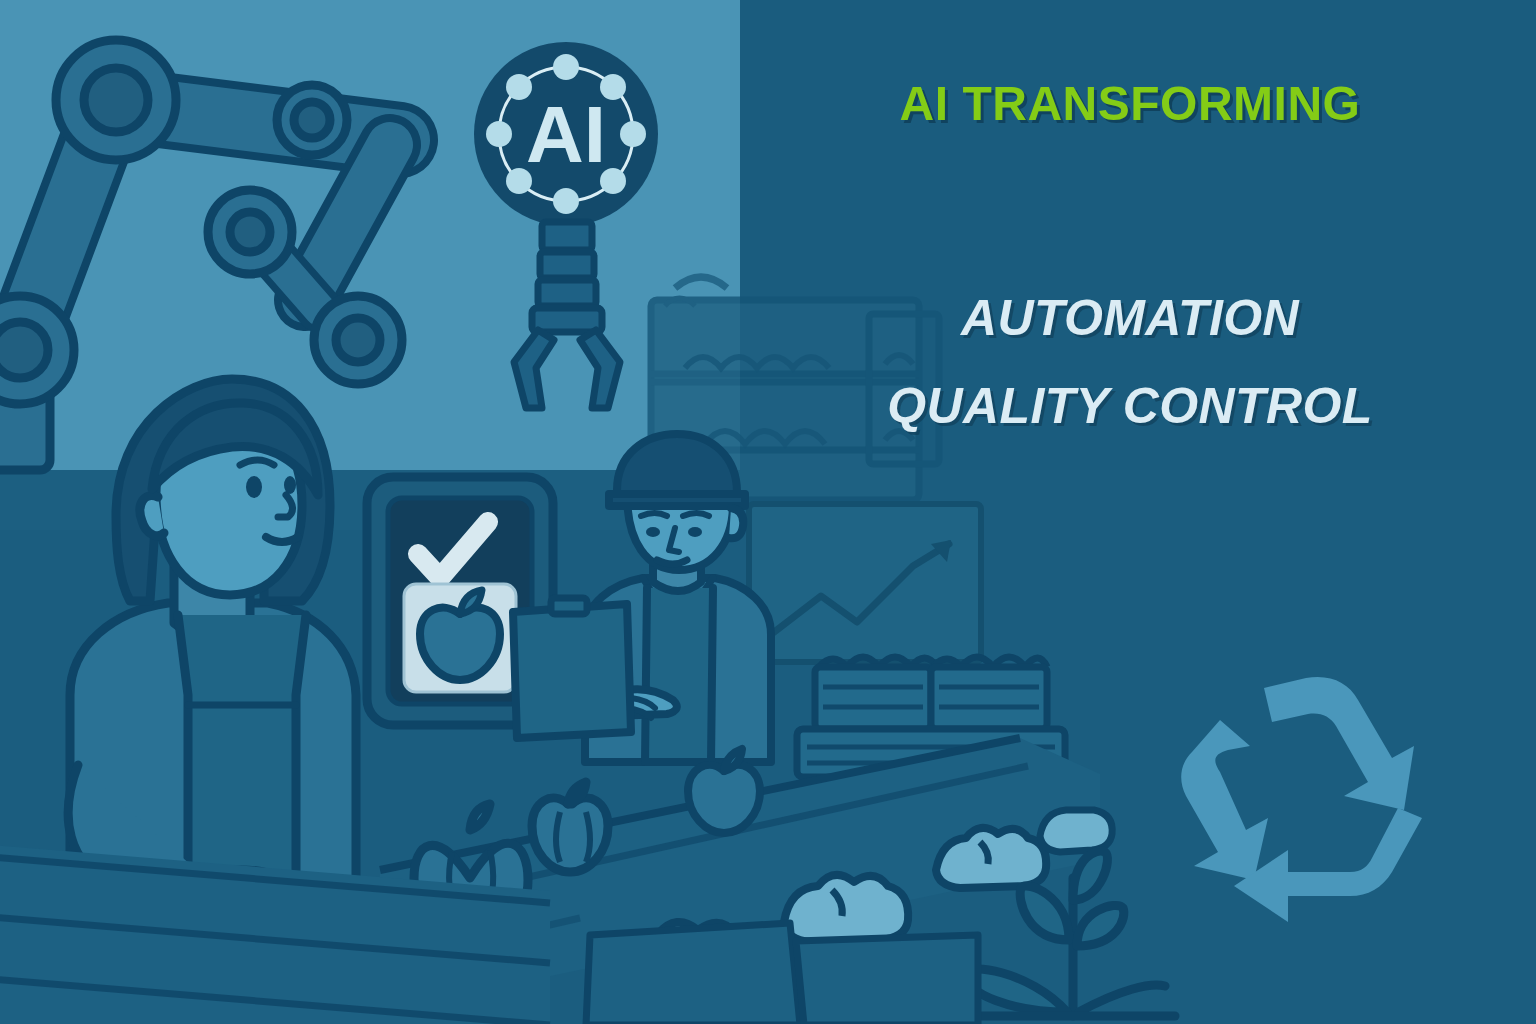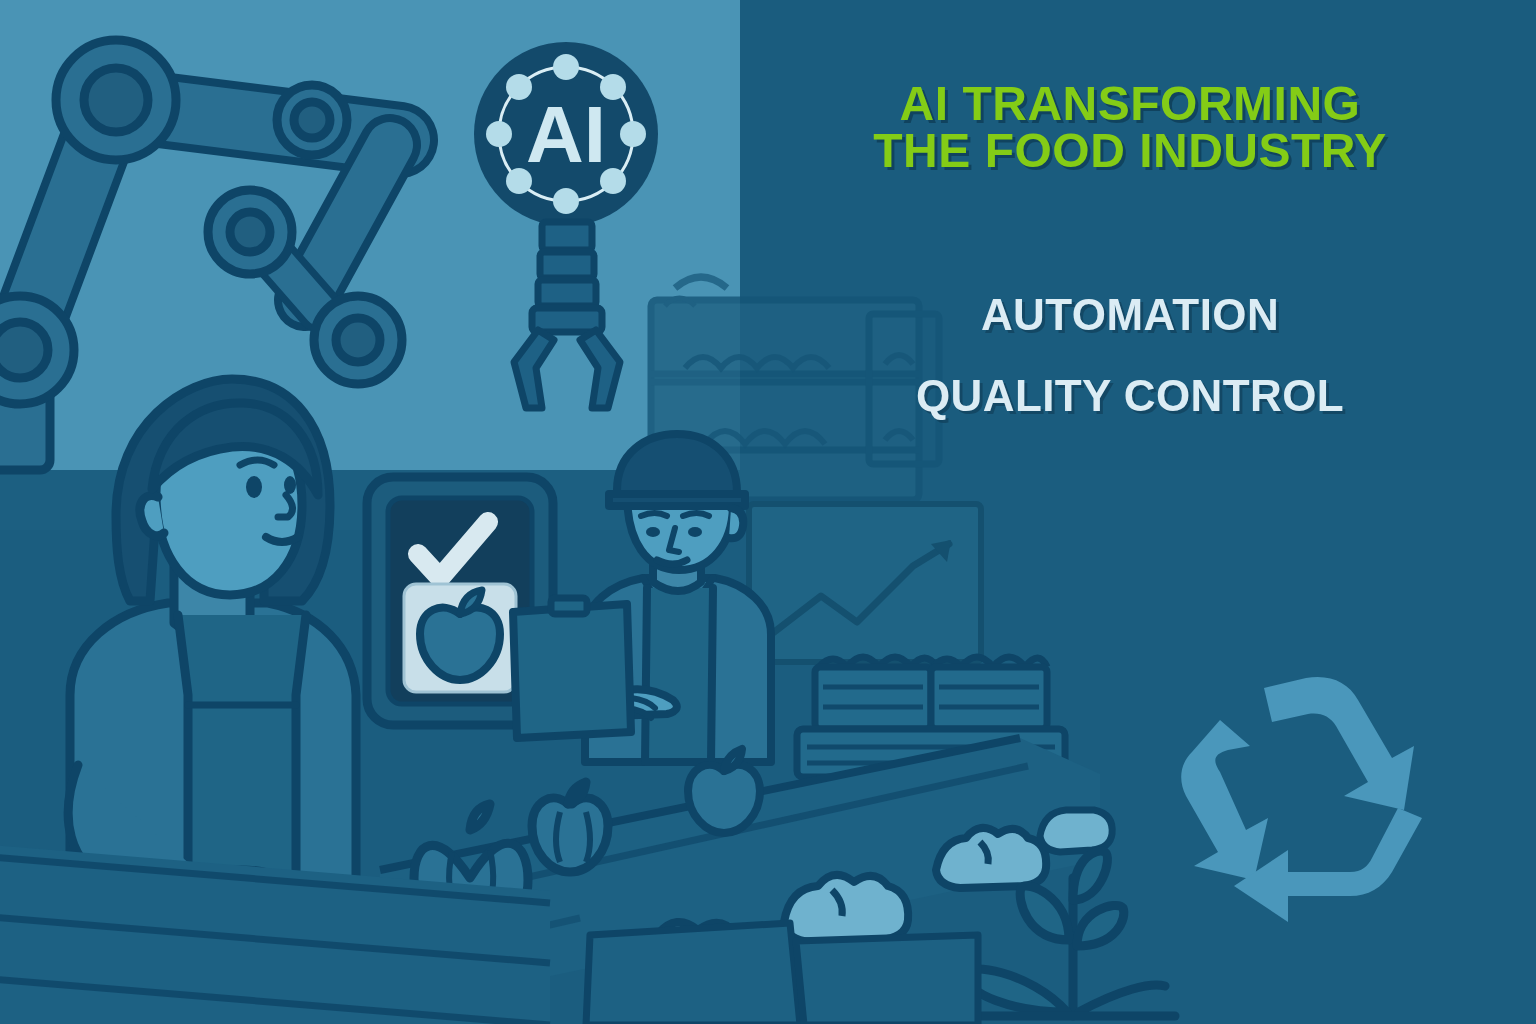--- a/index.html
+++ b/index.html
@@ -20,23 +20,24 @@
   .title{
     position:absolute;left:0;top:48px;width:740px;
     text-align:center;color:#84cc16;
     font-size:48px;line-height:0.98;font-weight:700;
     letter-spacing:0.5px;
     text-shadow:3px 3px 0 rgba(10,48,70,0.55);
   }
   .title .l2{display:block;}
   .bullets{position:absolute;left:0;top:290px;width:740px;text-align:center;}
   .bullet{
-    color:#dbecf4;font-weight:700;font-size:44px;line-height:1.12;
+    color:#dbecf4;font-weight:700;font-size:50px;line-height:1.12;
     letter-spacing:0.4px;margin:0 0 32px 0;
     text-shadow:3px 3px 0 rgba(10,48,70,0.45);
+    font-style:italic;
   }
   .bullet.two-line{line-height:1.05;}
   svg{display:block;overflow:visible;}
 
   
   #robot{position:absolute;left:-40px;top:10px;width:700px;height:430px;}
   
   #badge{position:absolute;left:468px;top:36px;width:196px;height:196px;}
   
   #gripper{position:absolute;left:498px;top:222px;width:140px;height:190px;}
@@ -370,21 +371,20 @@
       <g stroke="#0e4567" stroke-width="7" fill="#1d6183" stroke-linejoin="round">
         <path d="M30 20 L230 8 L240 110 L26 110 Z"></path>
         <path d="M236 26 L418 20 L418 110 L244 110 Z"></path>
       </g>
     </svg>
   </div>
 
   <div class="textcol">
     <h1 class="title">
       <span class="l1">AI TRANSFORMING</span>
-      <span class="l2">THE FOOD INDUSTRY</span>
     </h1>
     <div class="bullets">
       <div class="bullet">AUTOMATION</div>
       <div class="bullet">QUALITY CONTROL</div>
     </div>
   </div>
 
 </div>
 
 </body></html>

